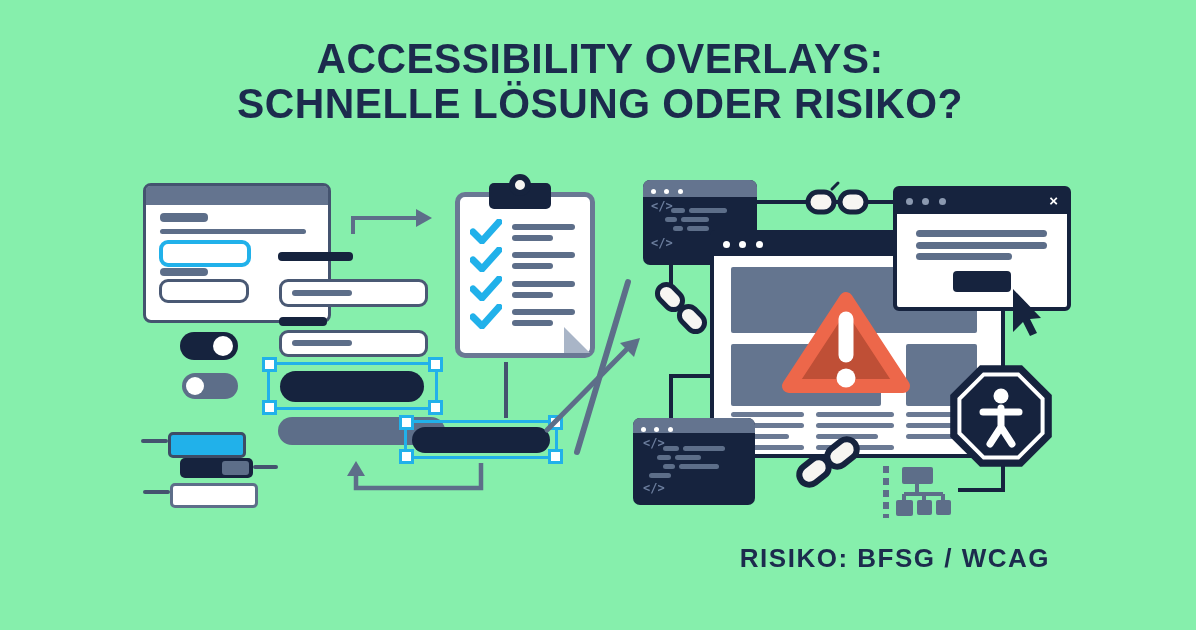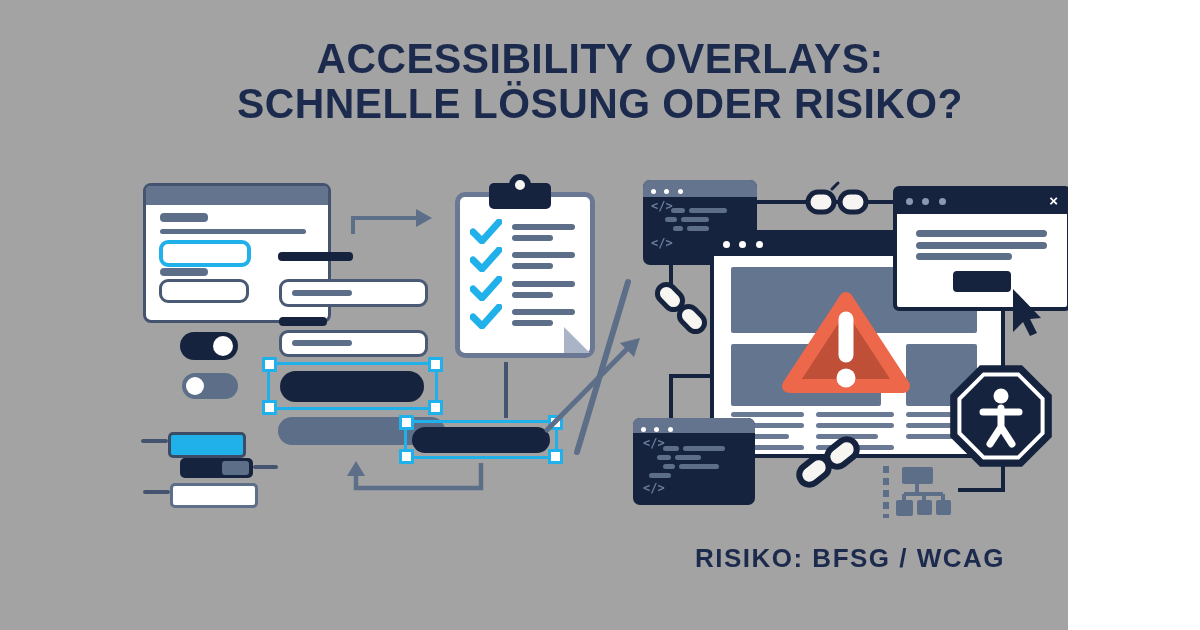--- a/index.html
+++ b/index.html
@@ -1,16 +1,16 @@
 <!DOCTYPE html>
 <html><head>
 <meta charset="utf-8">
 <style>
   html,body{margin:0;padding:0;}
-  #canvas{position:relative;width:1068px;height:630px;background:#a3a3a3;overflow:hidden;
+  #canvas{position:relative;width:1196px;height:630px;background:#86efac;overflow:hidden;
           font-family:"Liberation Sans",sans-serif;}
   .abs{position:absolute;}
   
   .title{left:0;top:36px;width:1200px;text-align:center;color:#1c2b4d;font-weight:bold;
          transform:scaleX(.95);line-height:1.04;letter-spacing:.5px;}
   .title div{font-size:43px;}
   .caption{color:#1c2b4d;font-weight:bold;font-size:26px;letter-spacing:1.5px;text-align:center;}
   
   .bar{position:absolute;background:#5d6e89;border-radius:4px;}
   .navybar{position:absolute;background:#16233e;border-radius:4px;}
@@ -261,15 +261,15 @@
     <path d="M353 234 V218 H416" stroke="#5d6e89" stroke-width="4" fill="none"></path>
     <polygon points="432,218 416,209 416,227" fill="#5d6e89"></polygon>
     <path d="M481 463 V488 H356 V474" stroke="#5d6e89" stroke-width="4.5" fill="none"></path>
     <polygon points="356,461 347,476 365,476" fill="#5d6e89"></polygon>
     <path d="M506 362 V418" stroke="#44536f" stroke-width="4" fill="none"></path>
     <path d="M628 282 L577 452" stroke="#5d6e89" stroke-width="6" stroke-linecap="round"></path>
     <path d="M547 430 L626 350" stroke="#5d6e89" stroke-width="5" stroke-linecap="round"></path>
     <polygon points="640,338 620,343 634,357" fill="#5d6e89"></polygon>
   </svg>
 
-  <div class="abs caption" style="left:650px;top:543px;width:400px;">RISIKO: BFSG / WCAG</div>
+  <div class="abs caption" style="left:650px;top:543px;width:400px;text-align:right;">RISIKO: BFSG / WCAG</div>
 
 </div>
 
 </body></html>

